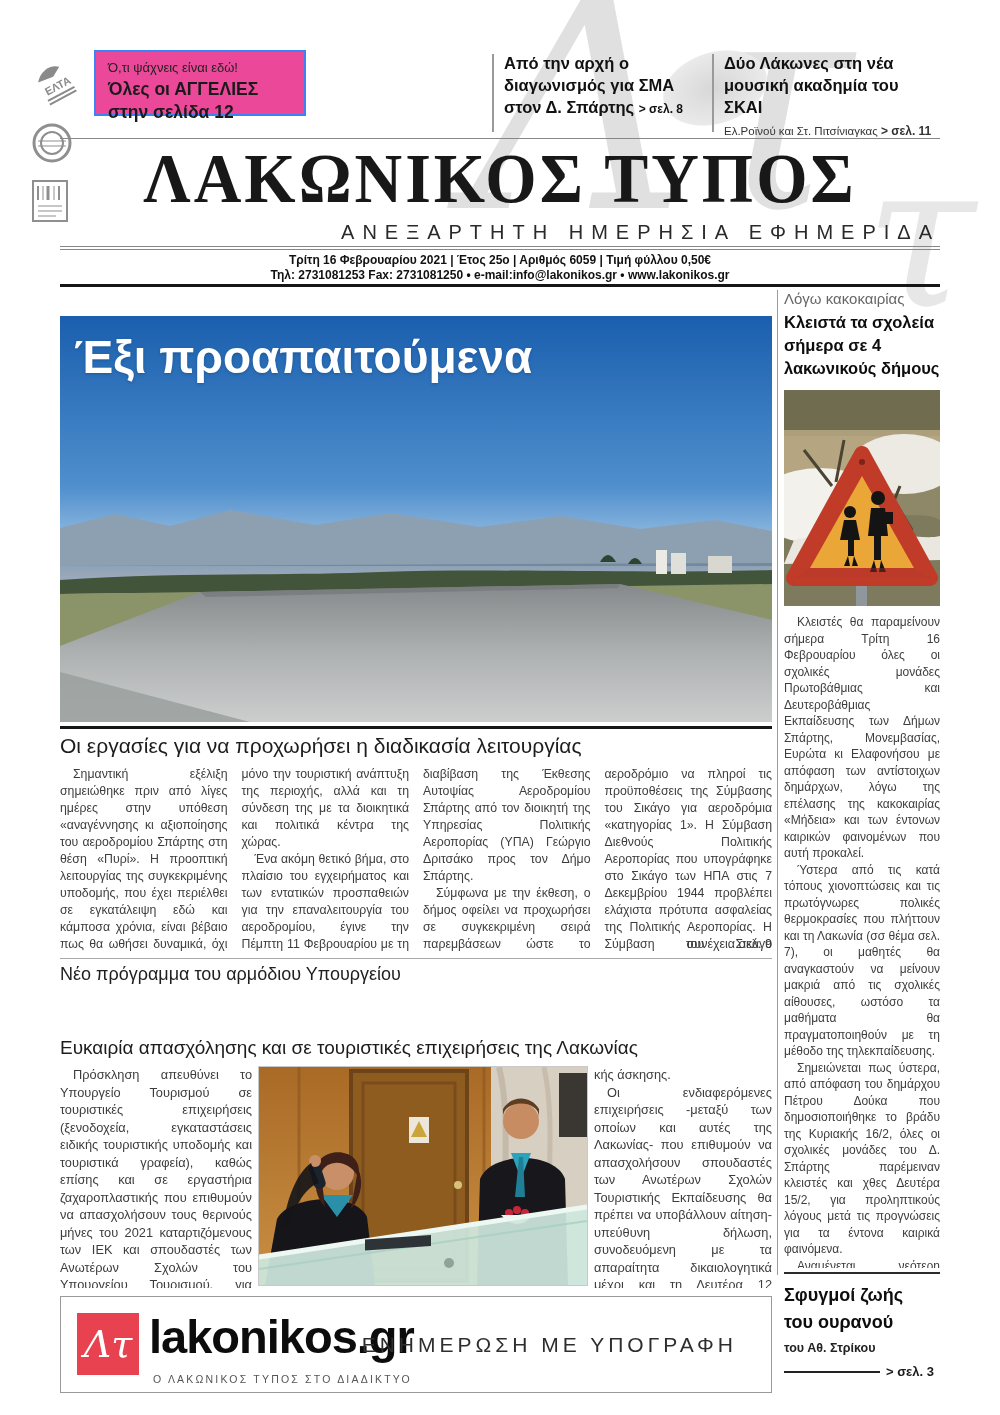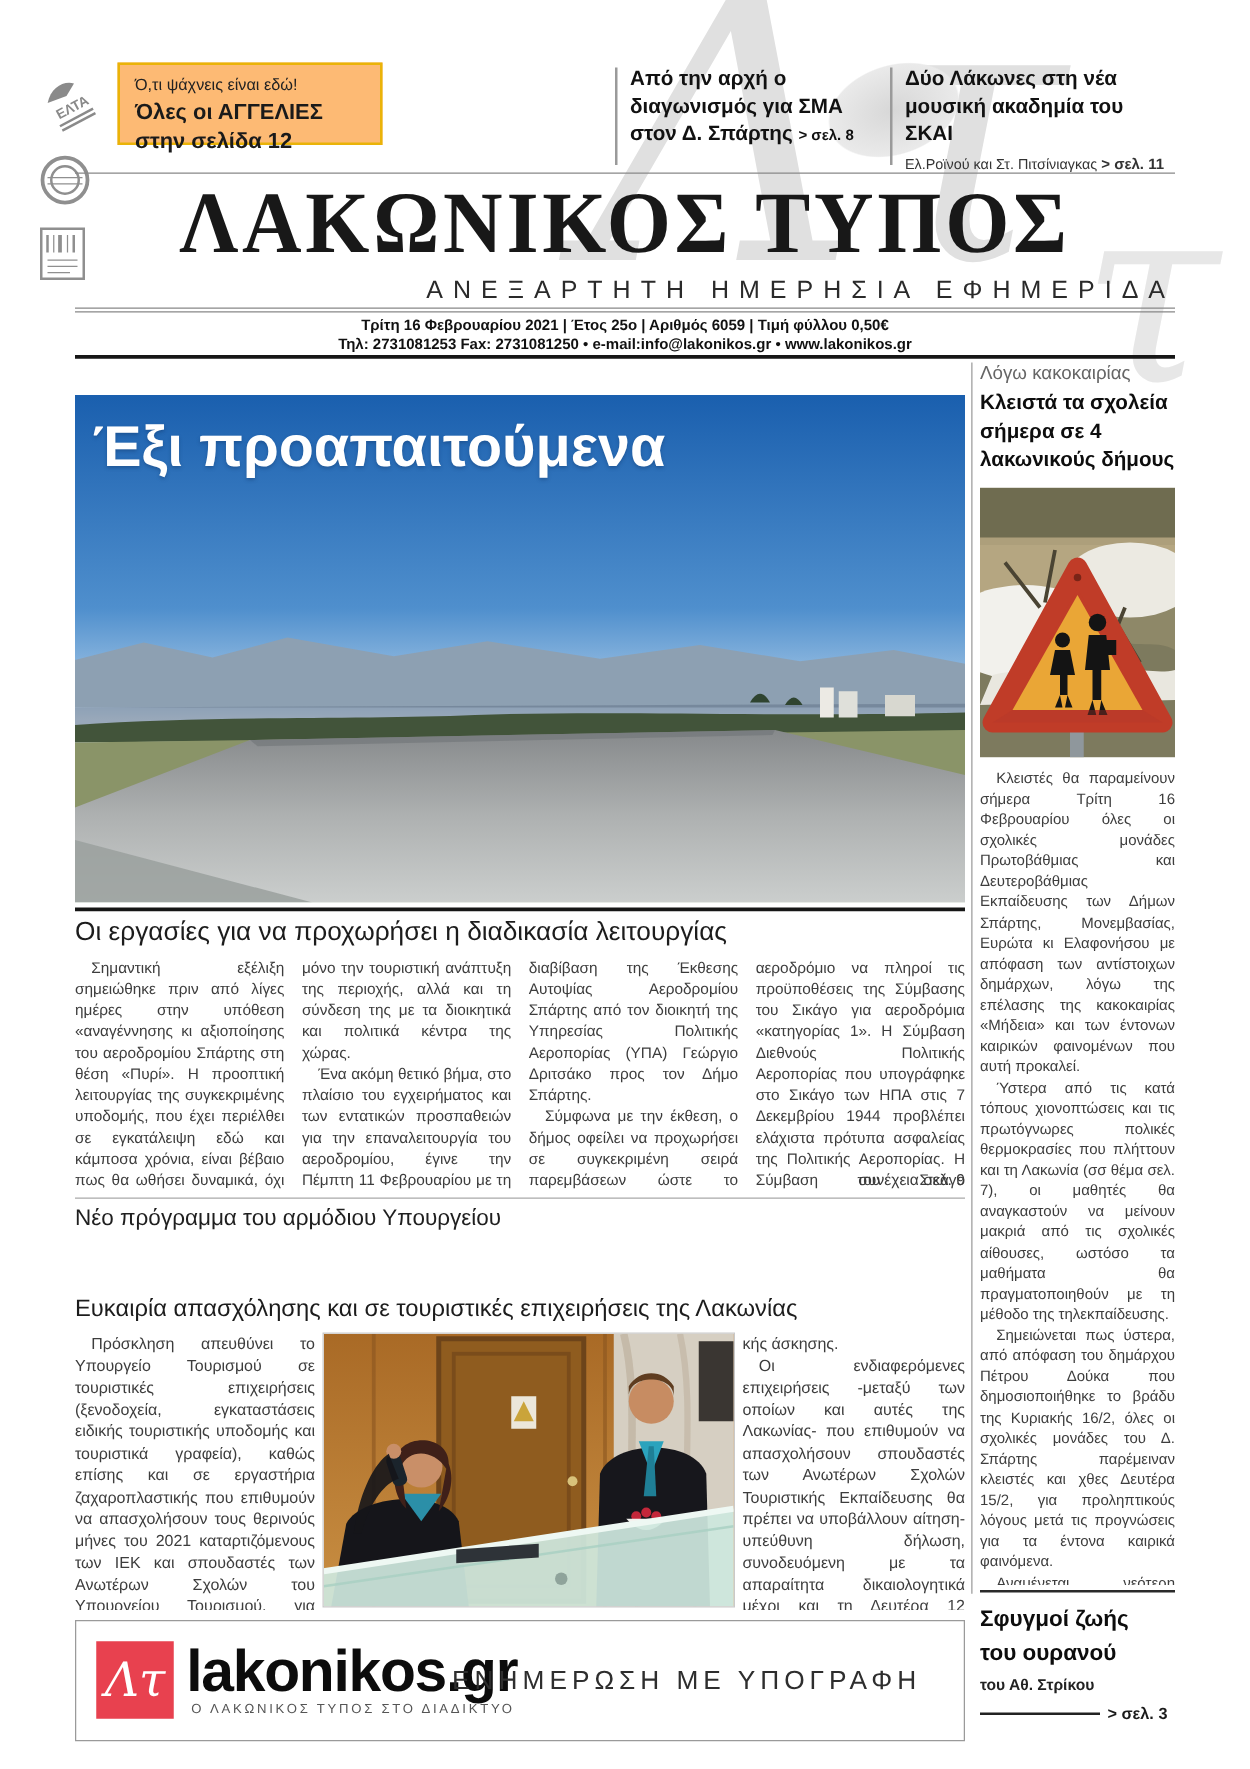--- a/index.html
+++ b/index.html
@@ -8,21 +8,21 @@
   .abs{position:absolute;}
   .z{z-index:1;}
   
   .wm{position:absolute;z-index:0;color:#e0e0e0;font-family:"DejaVu Serif",serif;
       font-style:italic;user-select:none;}
   .wm-blob{position:absolute;z-index:0;background:radial-gradient(closest-side,#d7d7d7,#eaeaea 70%,transparent 72%);
       transform:rotate(-18deg);}
   
   .stampcol{left:30px;top:56px;width:60px;}
   .stamp{margin-bottom:9px;}
-  .adbox{left:94px;top:50px;width:212px;height:66px;border:2px solid #eab308;background:#fdba74;
+  .adbox{left:94px;top:50px;width:212px;height:66px;border:2px solid #3b82f6;background:#ec4899;
          padding:8px 12px;box-sizing:border-box;}
   .adbox .l1{font-size:13px;color:#222;margin-bottom:3px;}
   .adbox .l2,.adbox .l3{font-size:17.5px;font-weight:bold;line-height:23px;}
   .teaser{font-size:16.5px;font-weight:bold;line-height:22px;color:#111;}
   .pageref{font-size:12px;font-weight:bold;}
   .t4sub{font-size:11.5px;font-weight:normal;color:#333;margin-top:2px;white-space:nowrap;}
   .vline{width:2px;background:#9a9a9a;}
   .hline{background:#888;height:1px;}
   
   .mast-title{left:60px;top:142px;width:880px;text-align:center;
@@ -50,21 +50,21 @@
   .hl2{font-size:42px;font-weight:bold;line-height:46px;color:#0d0d0d;letter-spacing:-0.5px;}
   .subhead2{font-size:19px;color:#1c1c1c;}
   .coltext{font-size:12.8px;line-height:17.5px;color:#3d3d3d;text-align:justify;overflow:hidden;}
   .recphoto{left:258px;top:1066px;width:328px;height:218px;border:1px solid #c9c9c9;overflow:hidden;}
   
   .banner{left:60px;top:1296px;width:712px;height:97px;border:1px solid #9a9a9a;box-sizing:border-box;background:#fff;}
   .logo-sq{position:absolute;left:16px;top:16px;width:62px;height:62px;background:#e8414f;
       color:#fff;font-family:"DejaVu Serif",serif;font-style:italic;font-size:38px;
       display:flex;align-items:center;justify-content:center;}
   .site{position:absolute;left:88px;top:12px;font-size:47px;font-weight:bold;letter-spacing:-1px;color:#0c0c0c;}
-  .tagline{position:absolute;left:92px;top:64px;font-size:10.5px;letter-spacing:2.2px;color:#555;}
+  .tagline{position:absolute;left:92px;top:76px;font-size:10.5px;letter-spacing:2.2px;color:#555;}
   .slogan{position:absolute;right:34px;top:36px;font-size:21px;letter-spacing:4px;color:#2e2e2e;}
   
   .rc-kicker{font-size:15px;color:#666;}
   .rc-hl{font-size:16.5px;font-weight:bold;line-height:23px;color:#0d0d0d;}
   .rcphoto{left:784px;top:390px;width:156px;height:216px;overflow:hidden;}
   .rcbody{left:784px;top:614px;width:156px;height:654px;overflow:hidden;
       font-size:12px;line-height:16.5px;color:#3d3d3d;text-align:justify;}
   .promo-t{font-size:18px;font-weight:bold;line-height:27px;color:#0d0d0d;}
   .promo-a{font-size:12.5px;font-weight:bold;color:#222;}
   .promo-line{display:inline-block;width:96px;border-top:2px solid #222;margin:0 6px 3px 0;}

